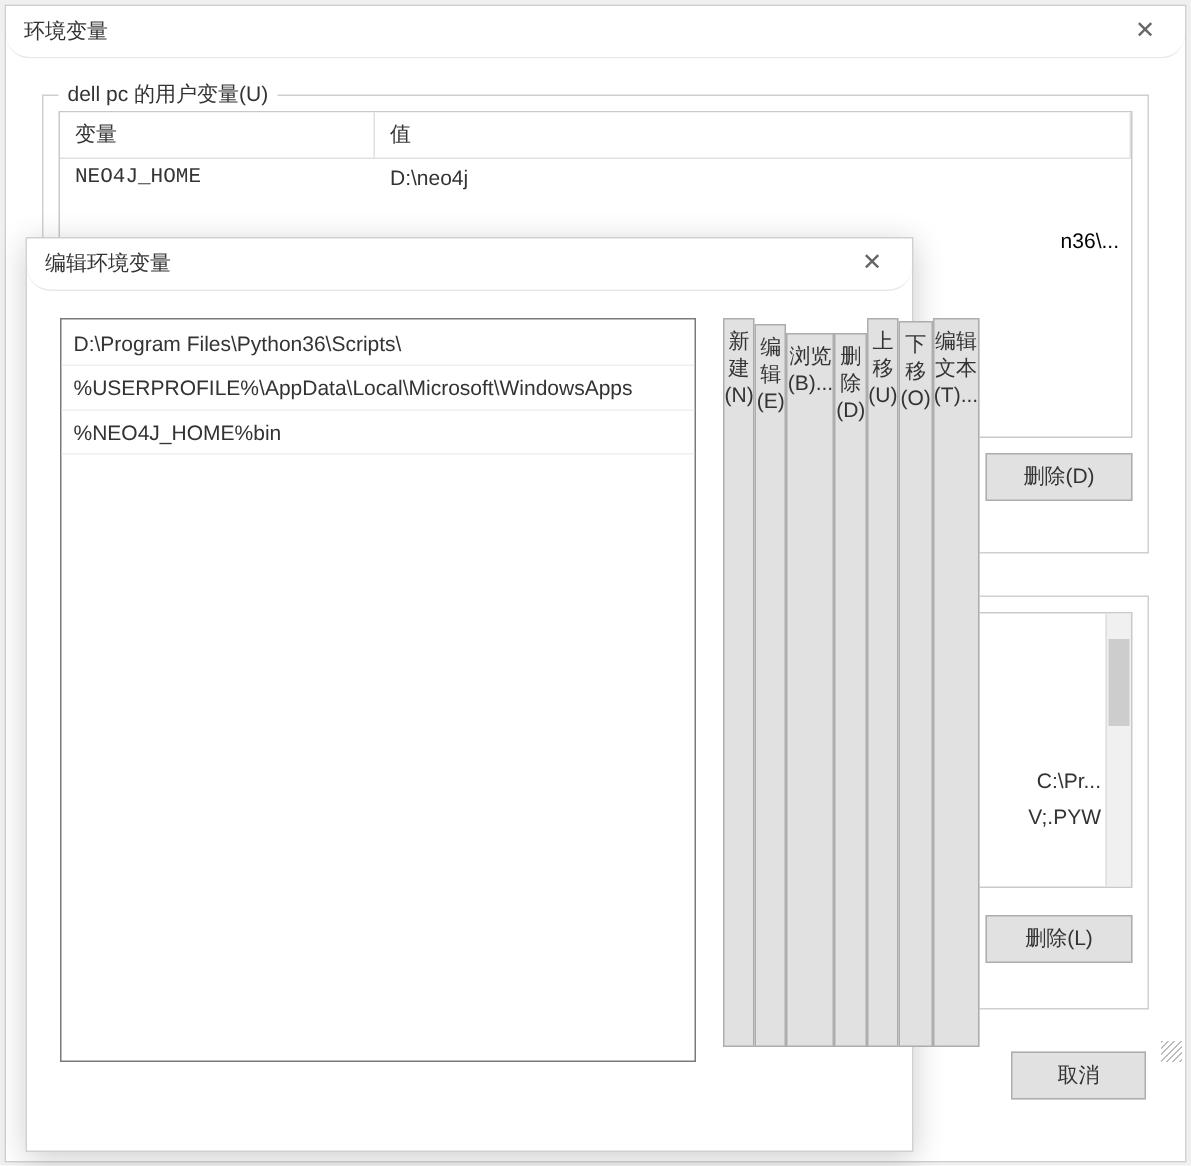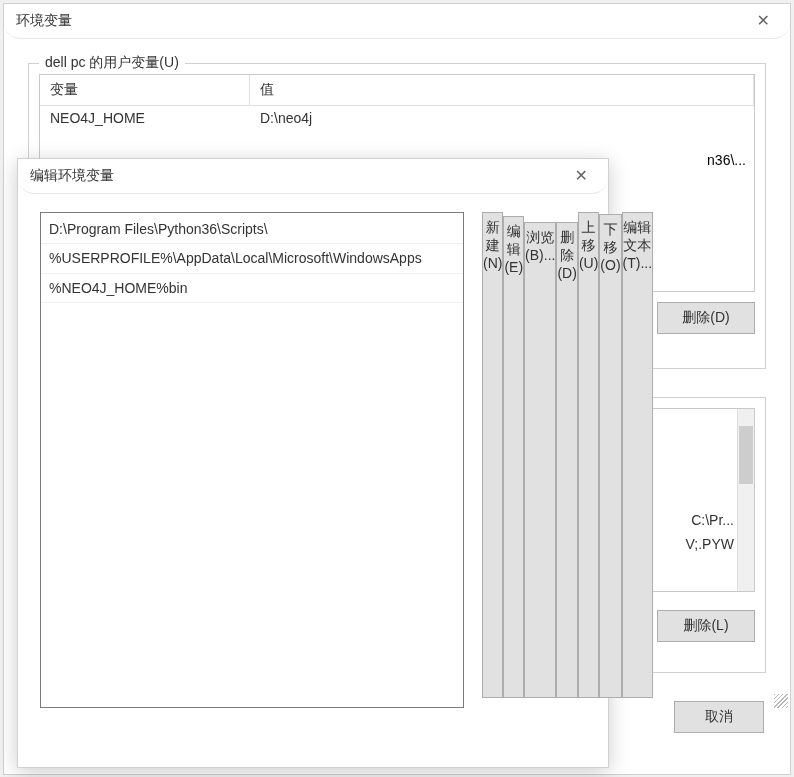--- a/index.html
+++ b/index.html
@@ -68,21 +68,21 @@
       color: #333;
       border-right: 1px solid #e0e0e0;
     }
     .var-table-row {
       display: flex;
     }
     .var-table-row .cell {
       padding: 4px 10px;
       color: #333;
     }
-    .col-name, .cell-name { width: 210px; }
+    .col-name, .cell-name { width: 210px; font-family: Liberation Mono, monospace; }
     .col-val, .cell-val { flex: 1; }
     .btn-row {
       display: flex;
       gap: 10px;
       justify-content: flex-end;
       margin-top: 10px;
     }
     .btn {
       background: #e1e1e1;
       border: 1px solid #adadad;

